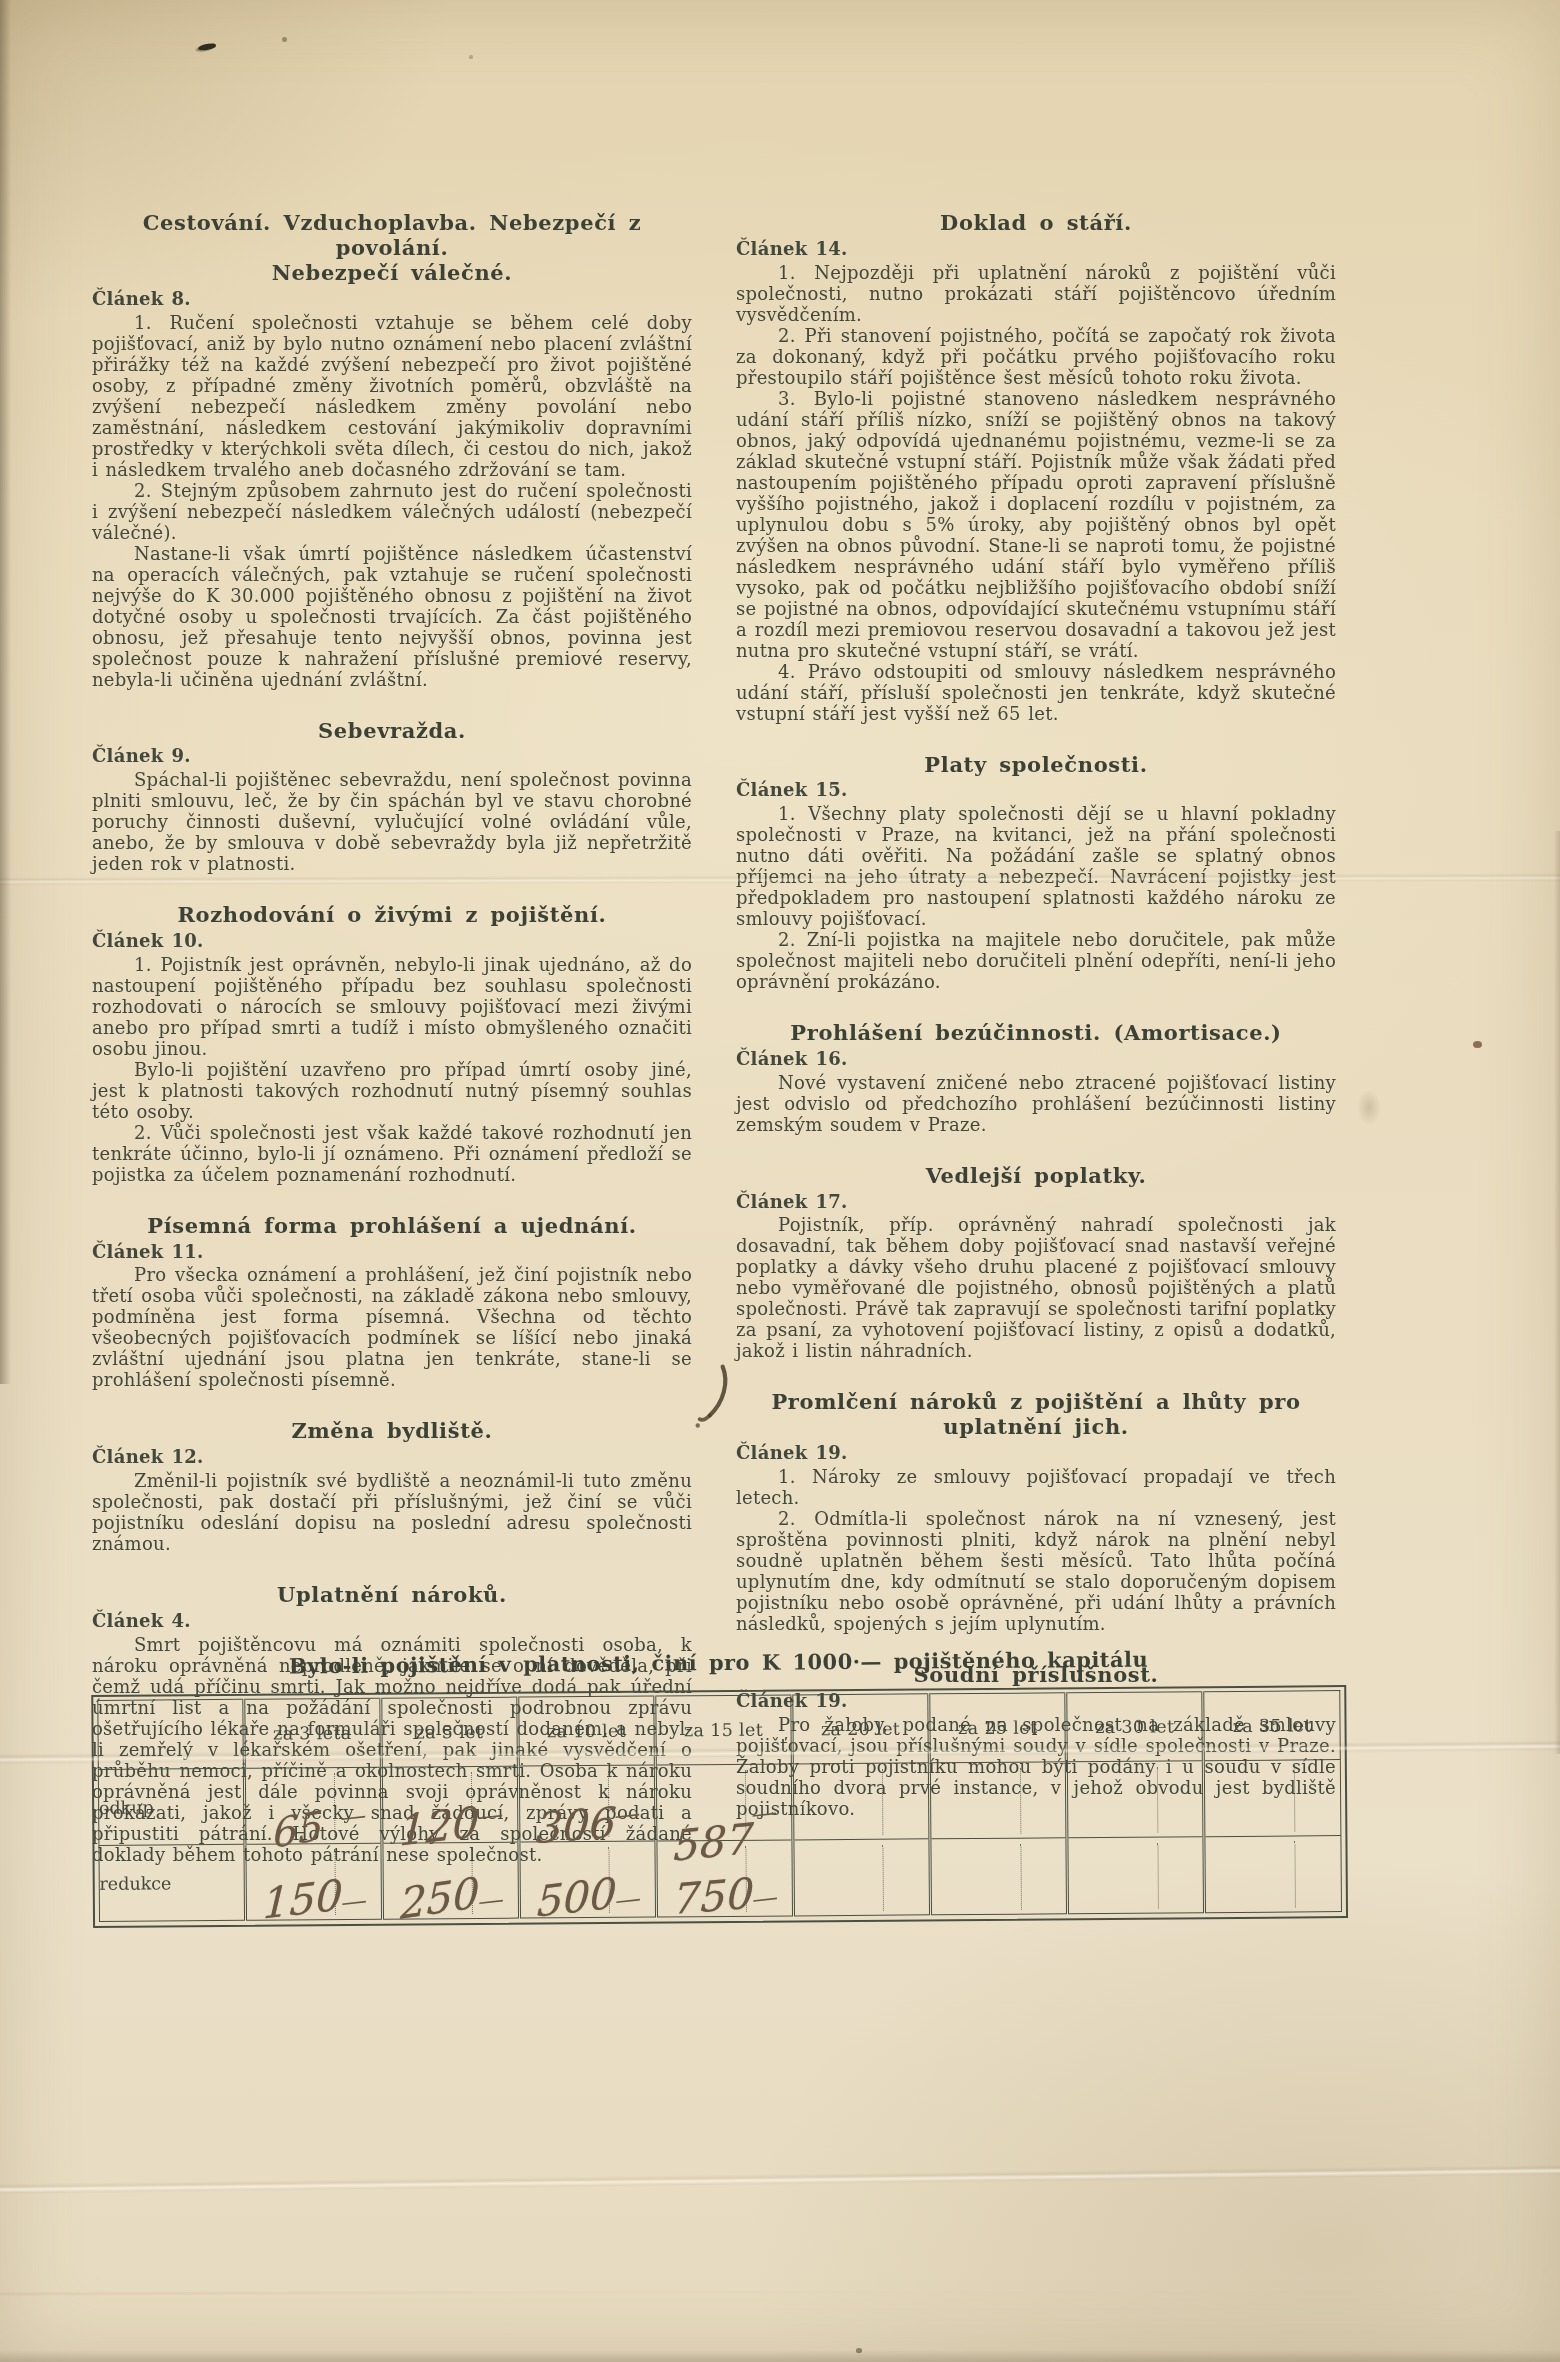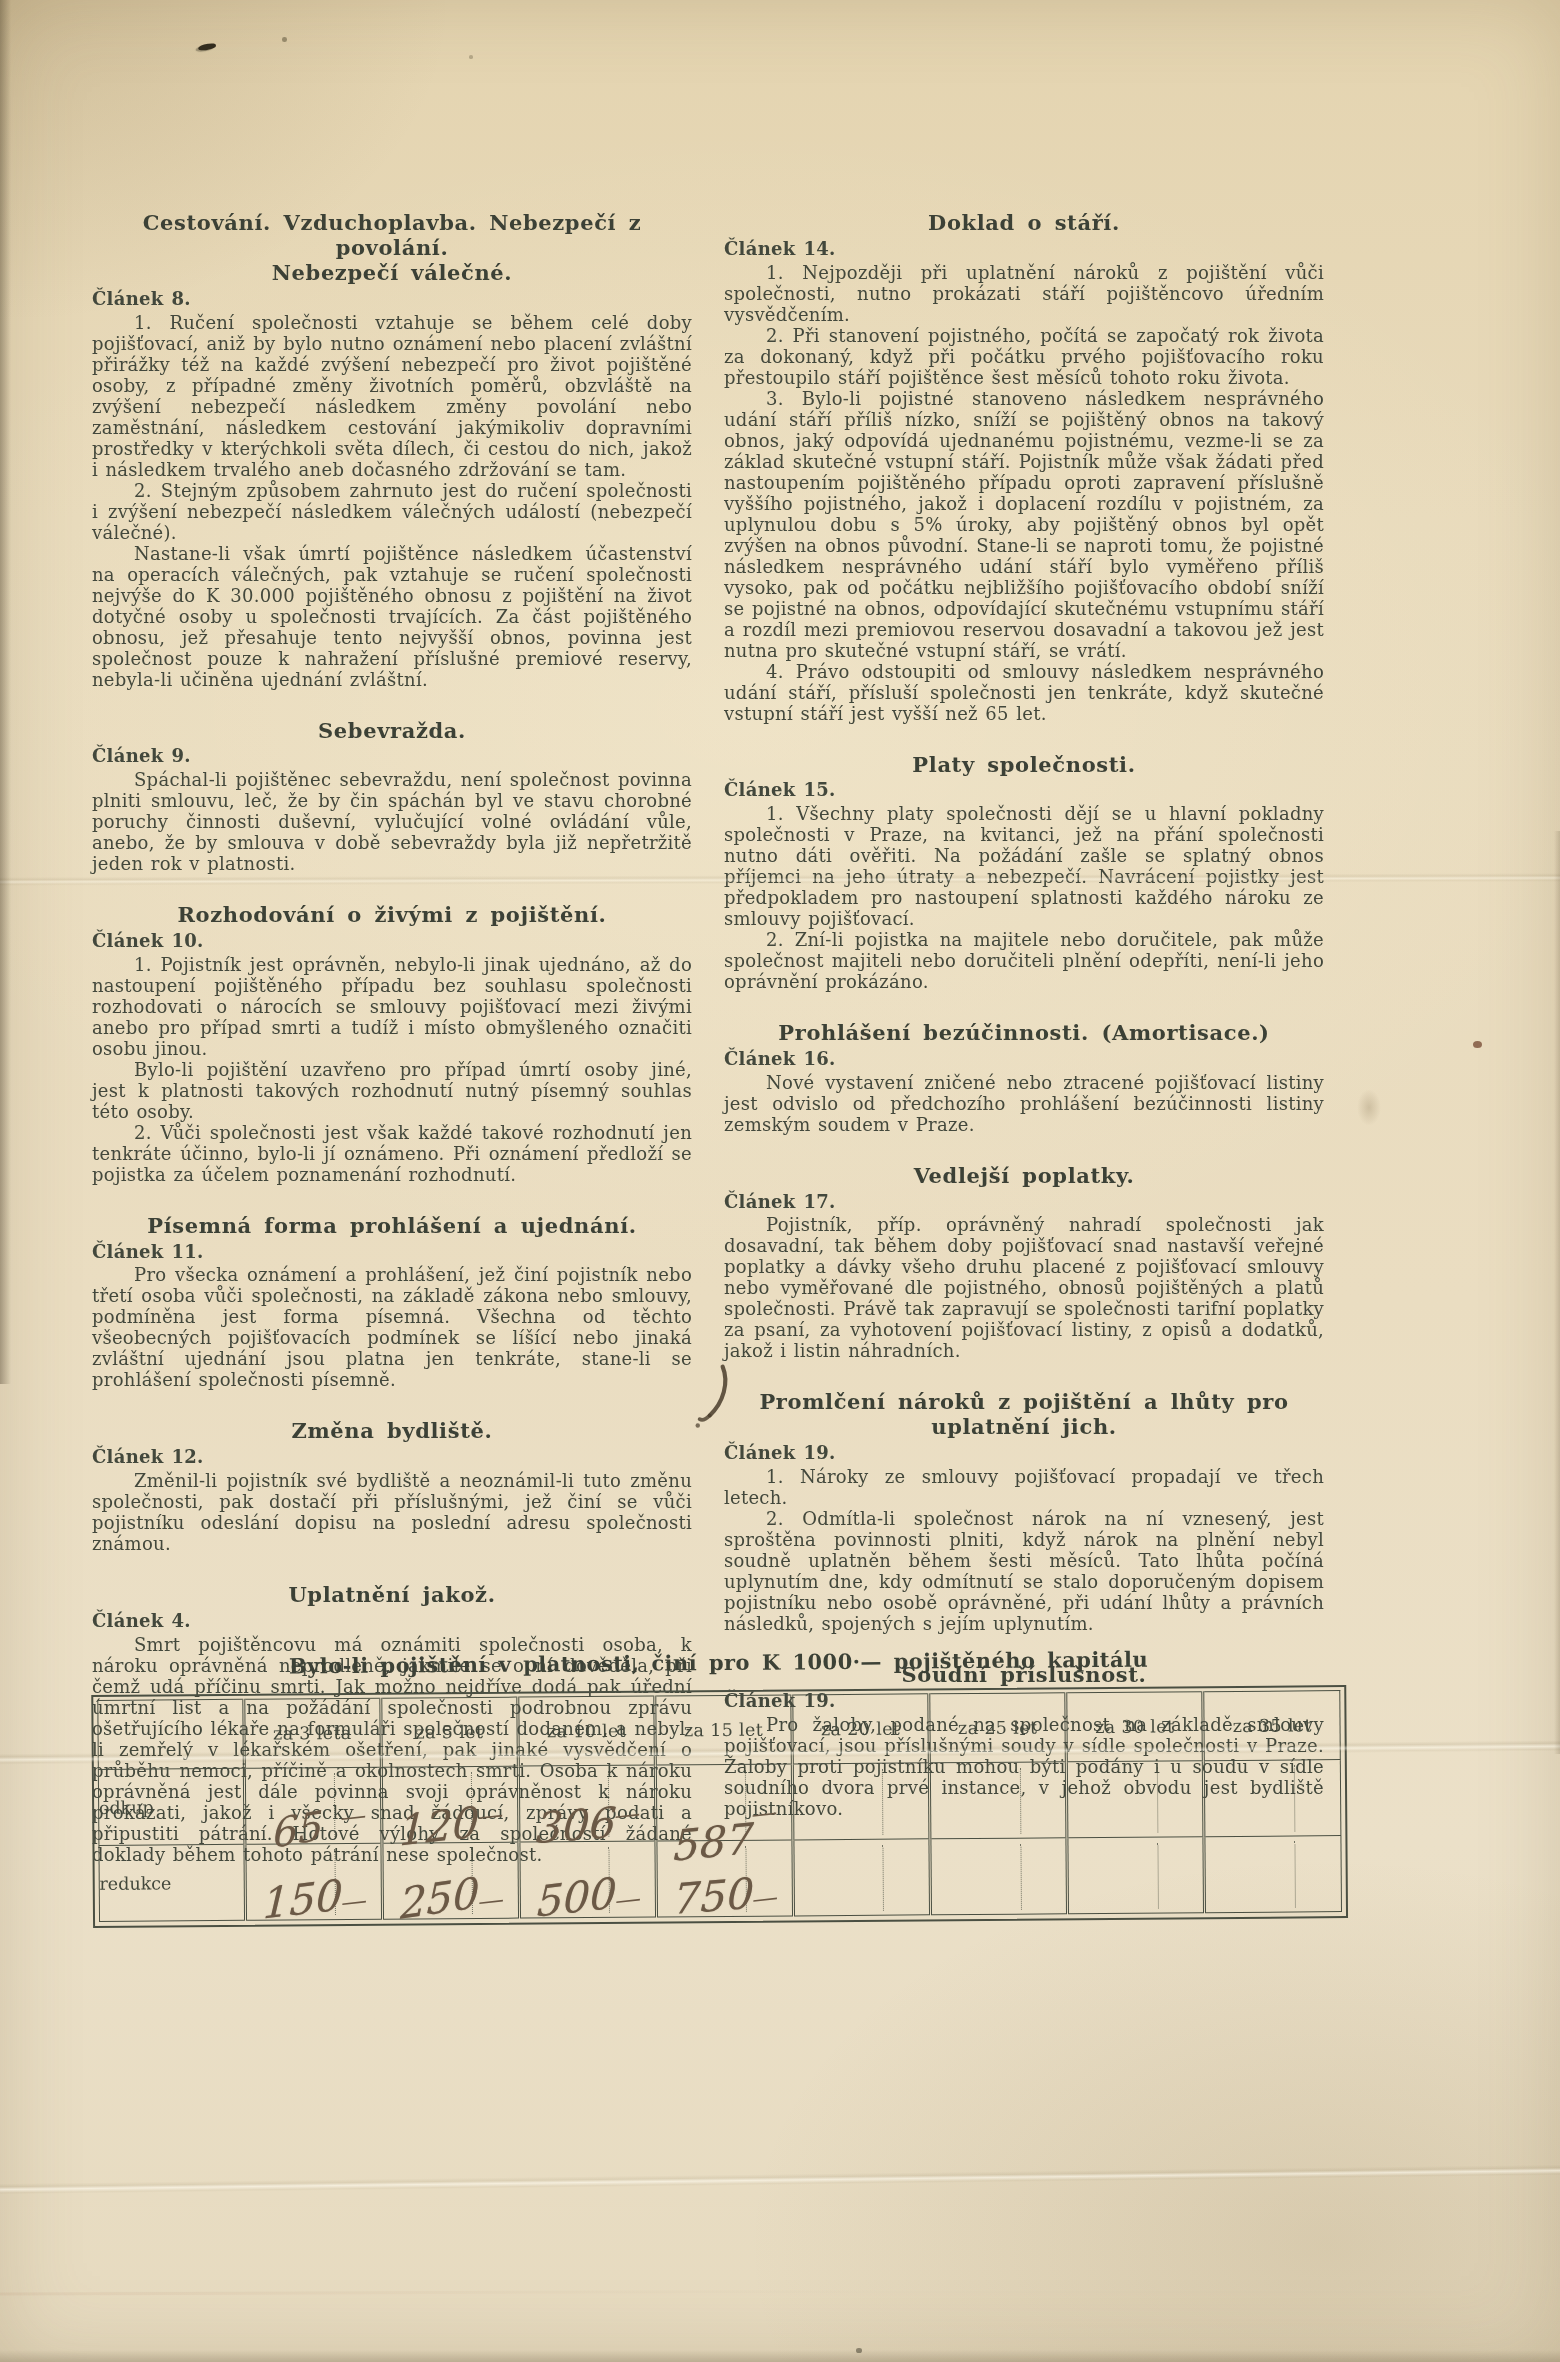--- a/index.html
+++ b/index.html
@@ -20,21 +20,21 @@
   }
   .edge-left{position:absolute;left:0;top:0;width:11px;height:1384px;
     background:linear-gradient(to right, rgba(55,45,25,0.35), rgba(55,45,25,0));}
   .edge-bottom{position:absolute;left:0;bottom:0;width:100%;height:13px;
     background:linear-gradient(to top, rgba(70,55,30,0.22), rgba(70,55,30,0));}
   .edge-right{position:absolute;right:0;top:831px;width:7.4px;height:923px;
     background:linear-gradient(to left, rgba(70,55,30,0.20), rgba(70,55,30,0));}
 
   .content{
     position:absolute;left:92px;top:210px;width:1251px;
-    display:flex;gap:32px;
+    display:flex;gap:44px;
   }
   .col{width:600px;font-size:18px;line-height:21px;text-align:justify;
     letter-spacing:0.015em;word-spacing:0.08em;}
   .sec{margin:0 0 28px 0;}
   .sec-h{
     font-size:21px;font-weight:bold;text-align:center;line-height:25px;
     margin:0 0 2.8px 0;letter-spacing:0.03em;word-spacing:0.22em;color:#3c4136;
   }
   .sec-h span{display:block;}
   .art{margin:0 0 2.8px 0;font-weight:bold;}
@@ -145,21 +145,21 @@
         <p class="para">Pro všecka oznámení a prohlášení, jež činí pojistník nebo třetí osoba vůči společnosti, na základě zákona nebo smlouvy, podmíněna jest forma písemná. Všechna od těchto všeobecných pojišťovacích podmínek se líšící nebo jinaká zvláštní ujednání jsou platna jen tenkráte, stane-li se prohlášení společnosti písemně.</p>
       </section>
 
       <section class="sec">
         <h3 class="sec-h">Změna bydliště.</h3>
         <div class="art">Článek 12.</div>
         <p class="para">Změnil-li pojistník své bydliště a neoznámil-li tuto změnu společnosti, pak dostačí při příslušnými, jež činí se vůči pojistníku odeslání dopisu na poslední adresu společnosti známou.</p>
       </section>
 
       <section class="sec">
-        <h3 class="sec-h">Uplatnění jakož.</h3>
+        <h3 class="sec-h">Uplatnění nároků.</h3>
         <div class="art">Článek 4.</div>
         <p class="para">Smrt pojištěncovu má oznámiti společnosti osoba, k nároku oprávněná neprodleně, jakmile se o ní dověděla, při čemž udá příčinu smrti.  Jak možno nejdříve dodá pak úřední úmrtní list a na požádání společnosti podrobnou zprávu ošetřujícího lékaře na formuláři společností dodaném, a nebyl-li zemřelý v lékařském ošetření, pak jinaké vysvědčení o průběhu nemoci, příčině a okolnostech smrti.  Osoba k nároku oprávněná jest dále povinna svoji oprávněnost k nároku prokázati, jakož i všecky snad žádoucí, zprávy podati a připustiti pátrání.  Hotové výlohy za společností žádané doklady během tohoto pátrání nese společnost.</p>
       </section>
 
     </div>
 
     <div class="col">
 
       <section class="sec">
         <h3 class="sec-h">Doklad o stáří.</h3>

